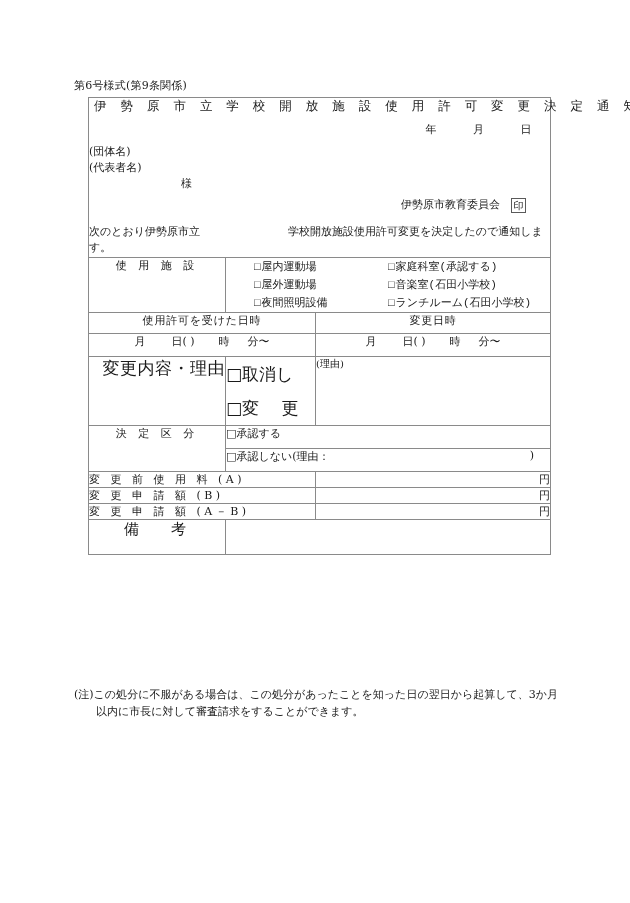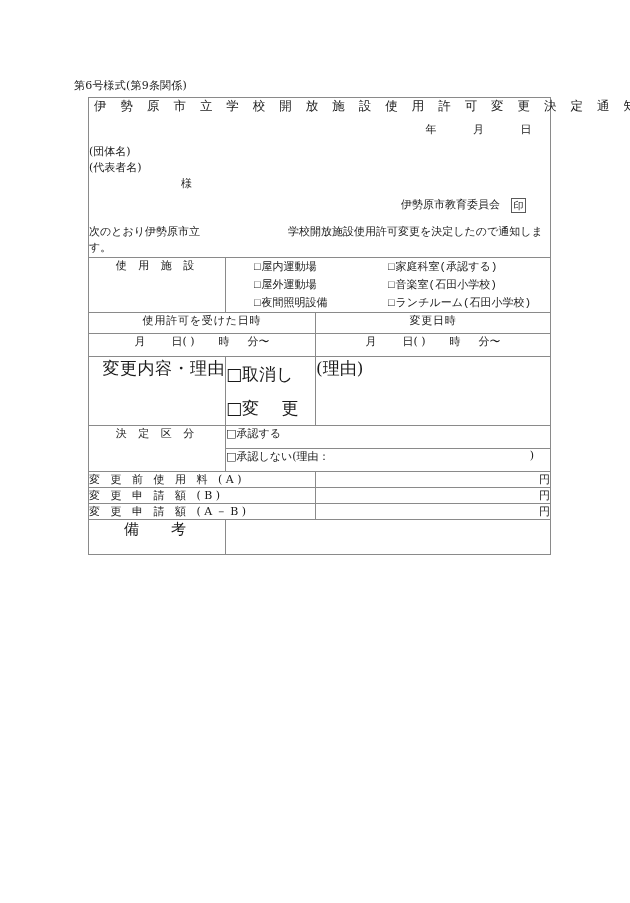--- a/index.html
+++ b/index.html
@@ -164,21 +164,21 @@
   
   .chg-opts {
     padding: 7px 0 7px 14px;
     font-size: 17px;
     line-height: 2.0;
     vertical-align: middle;
     margin-top: 18px;
   }
   .reason-cell {
     padding: 4px 6px;
-    font-size: 17px;
+    font-size: 10px;
     height: 48px;
   }
 
   
   .dec-opt {
     padding: 8px 0 8px 14px;
     font-size: 11px;
     vertical-align: middle;
     height: 22px;
   }
@@ -346,15 +346,16 @@
       <tr>
         <td class="bikou-lbl">備　 考</td>
         <td colspan="2"></td>
       </tr>
 
     </tbody>
   </table>
 
 
   <div class="legal">
+    <p class="p1">(注)この処分に不服がある場合は、この処分があったことを知った日の翌日から起算して、3か月以内に市長に対して審査請求をすることができます。</p>
   </div>
 
 </div>
 
 </body></html>

